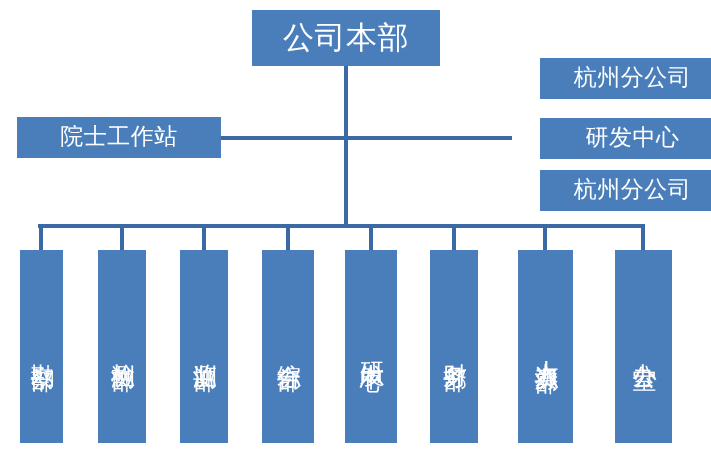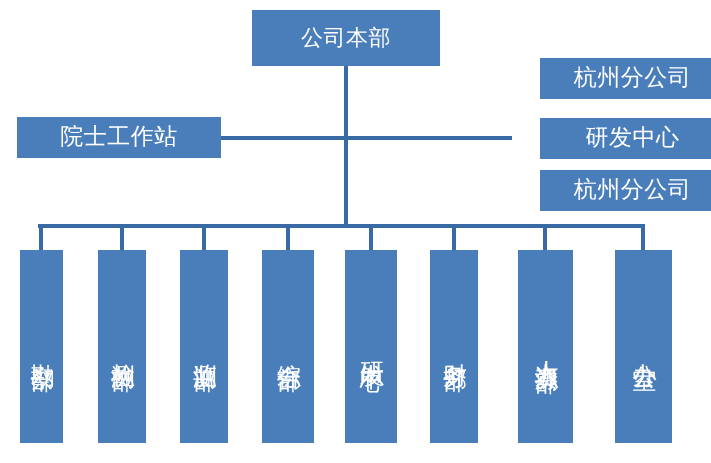--- a/index.html
+++ b/index.html
@@ -34,21 +34,21 @@
   }
   .node.horizontal {
     writing-mode: horizontal-tb;
   }
   .node.vertical {
     writing-mode: vertical-rl;
     text-orientation: upright;
     letter-spacing: 2px;
   }
 
-  .node-hq        { left: 252px; top: 10px;  width: 188px; height: 56px; font-size: 22px; }
+  .node-hq        { left: 252px; top: 10px;  width: 188px; height: 56px; font-size: 31px; }
   .node-academ    { left: 17px;  top: 117px; width: 204px; height: 41px; font-size: 23px; }
 
   .node-branch    { left: 540px; width: 185px; height: 41px; font-size: 23px; }
   .branch-0       { top: 58px; }
   .branch-1       { top: 118px; }
   .branch-2       { top: 170px; }
 
   .node-dept      { top: 250px; height: 193px; font-size: 24px; }
 
   

